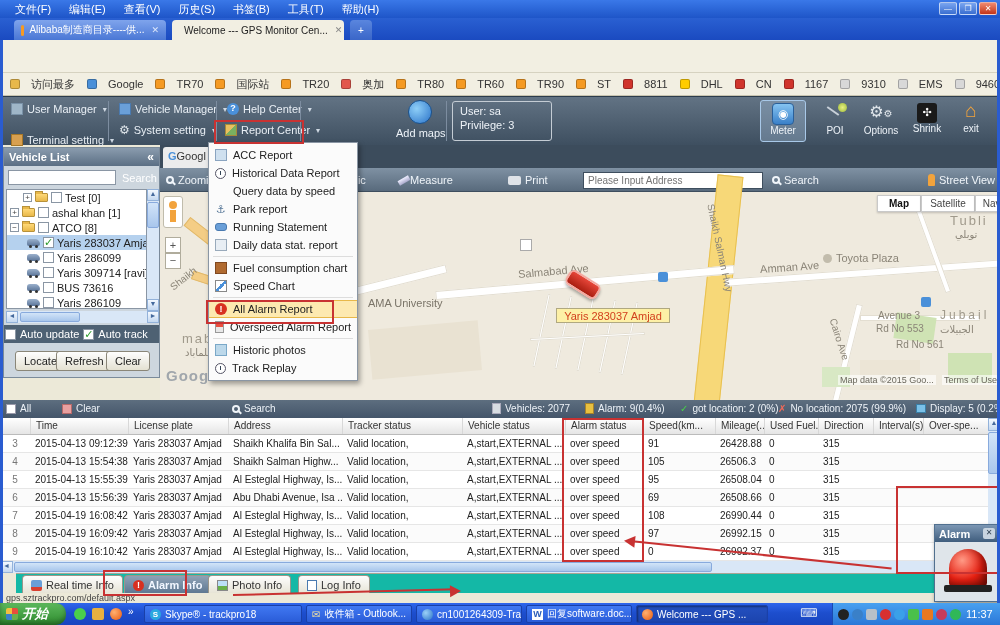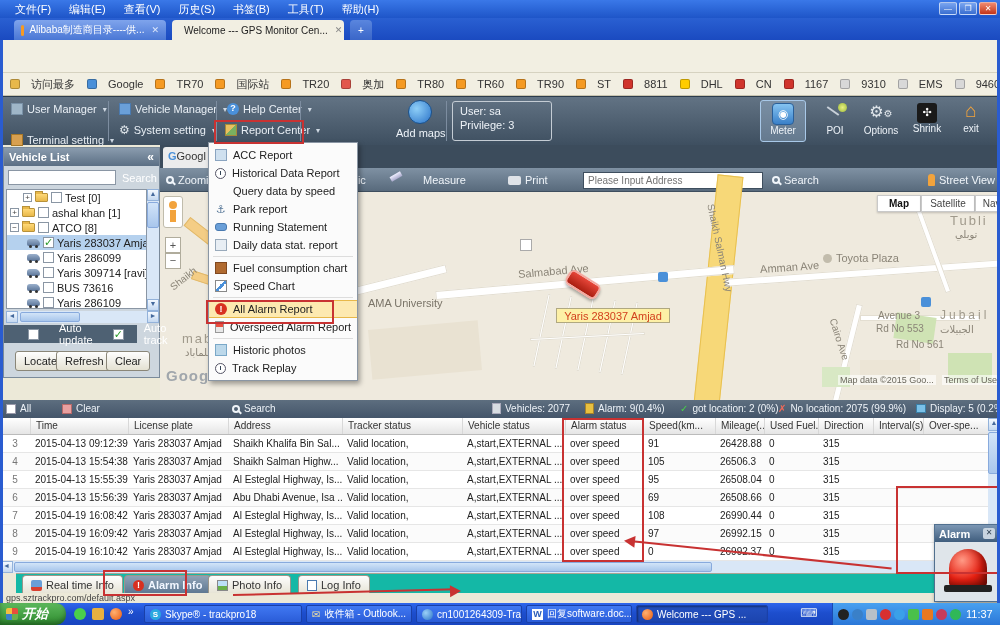--- a/index.html
+++ b/index.html
@@ -327,21 +327,21 @@
       <div style="position:absolute;left:3px;top:2px;width:52px;height:21px;background:#ececec;border-radius:3px 3px 0 0;padding:3px 0 0 5px;color:#333;font-size:11px">
         <b style="color:#4a90d9">G</b><span>Googl</span>
       </div>
     </div>
     <div class="mtoolbar">
       <span class="mtl" style="left:6px;display:flex;gap:4px;align-items:center">
           <span class="i-mag"></span>
           <span>Zoomin</span>
         </span>
       <span class="mtl" style="left:192px"><span>ffic</span></span>
-      <span class="mtl" style="left:230px;display:flex;gap:21px;align-items:flex-start">
+      <span class="mtl" style="left:238px;display:flex;gap:0;align-items:center">
           <span style="width:12px;height:5px;background:linear-gradient(#eef,#aac);transform:rotate(-30deg);display:inline-block"></span>
           <span>Measure</span>
         </span>
       <span class="mtl" style="left:348px;display:flex;gap:4px;align-items:center">
           <span style="width:13px;height:9px;background:#dfe3e8;border-radius:2px;display:inline-block"></span>
           <span>Print</span>
         </span>
       <input class="mtl" style="left: 423px; top: 4px; width: 180px; height: 17px; border: 1px solid rgb(62, 78, 94); font-size: 10px; color: rgb(51, 51, 51); padding-left: 4px;" placeholder="Please Input Address">
       <span class="mtl" style="left:612px;display:flex;gap:4px;align-items:center">
           <span class="i-mag"></span>
@@ -473,21 +473,21 @@
       <div class="sb-arrow" style="height:12px">▲</div>
       <div class="sb-thumb" style="height:26px;margin-top:1px"></div>
       <div class="sb-arrow" style="height:12px;position:absolute;bottom:0;width:100%">▼</div>
     </div>
     <div class="sb-v" style="left:2px;top:163px;width:153px;height:12px">
       <div class="sb-arrow" style="width:12px;height:12px;float:left">◄</div>
       <div class="sb-thumb" style="width:60px;height:10px;float:left;margin:1px 0 0 2px"></div>
       <div class="sb-arrow" style="width:12px;height:12px;float:right">►</div>
     </div>
 
-    <div class="ab" style="left:0;top:177px;width:133px;height:18px;background:#4e6173;color:#fff;display:flex;align-items:center;gap:20px;padding-left:24px">
+    <div class="ab" style="left:0;top:177px;width:155px;height:18px;background:#4e6173;color:#fff;display:flex;align-items:center;gap:4px;padding-left:1px">
       <span class="cb"></span>
         <span>Auto update</span>
       <span class="cb on"></span>
         <span>Auto track</span>
     </div>
     <div class="xpbtn" style="left:11px;top:203px"><span>Locate</span></div>
     <div class="xpbtn" style="left:52px;top:203px"><span>Refresh</span></div>
     <div class="xpbtn" style="left:102px;top:203px"><span>Clear</span></div>
   </div>
 

